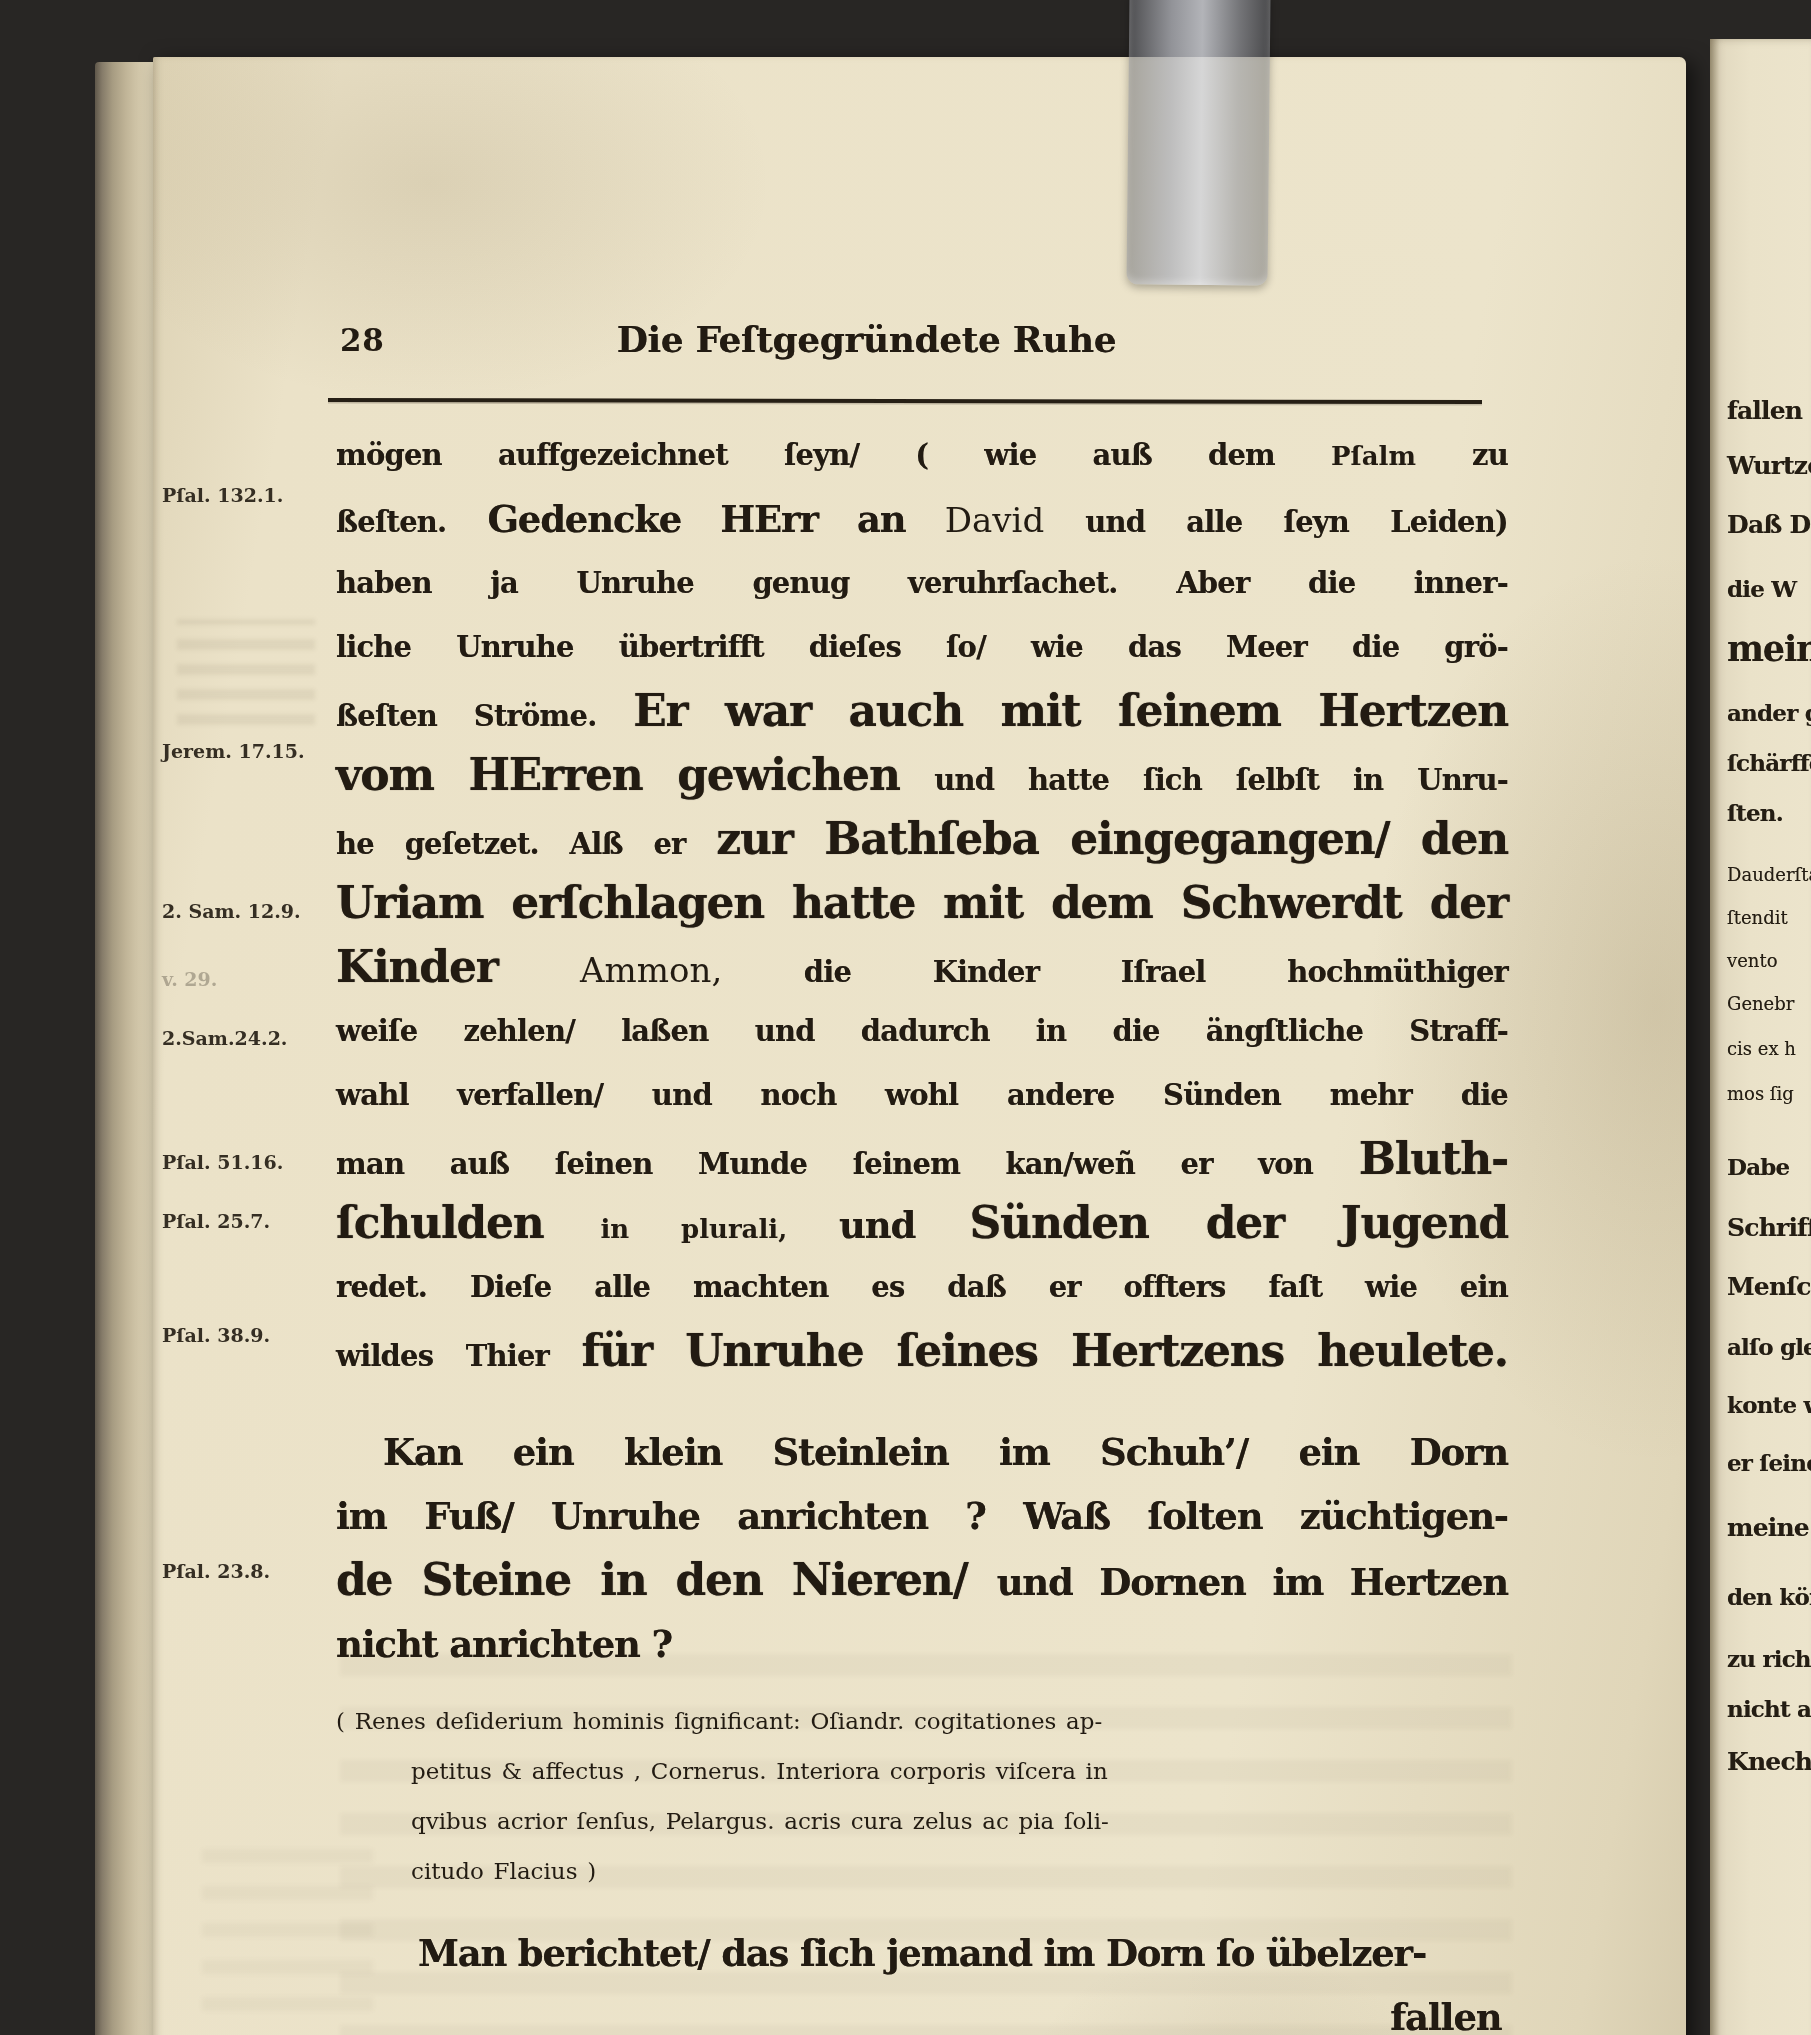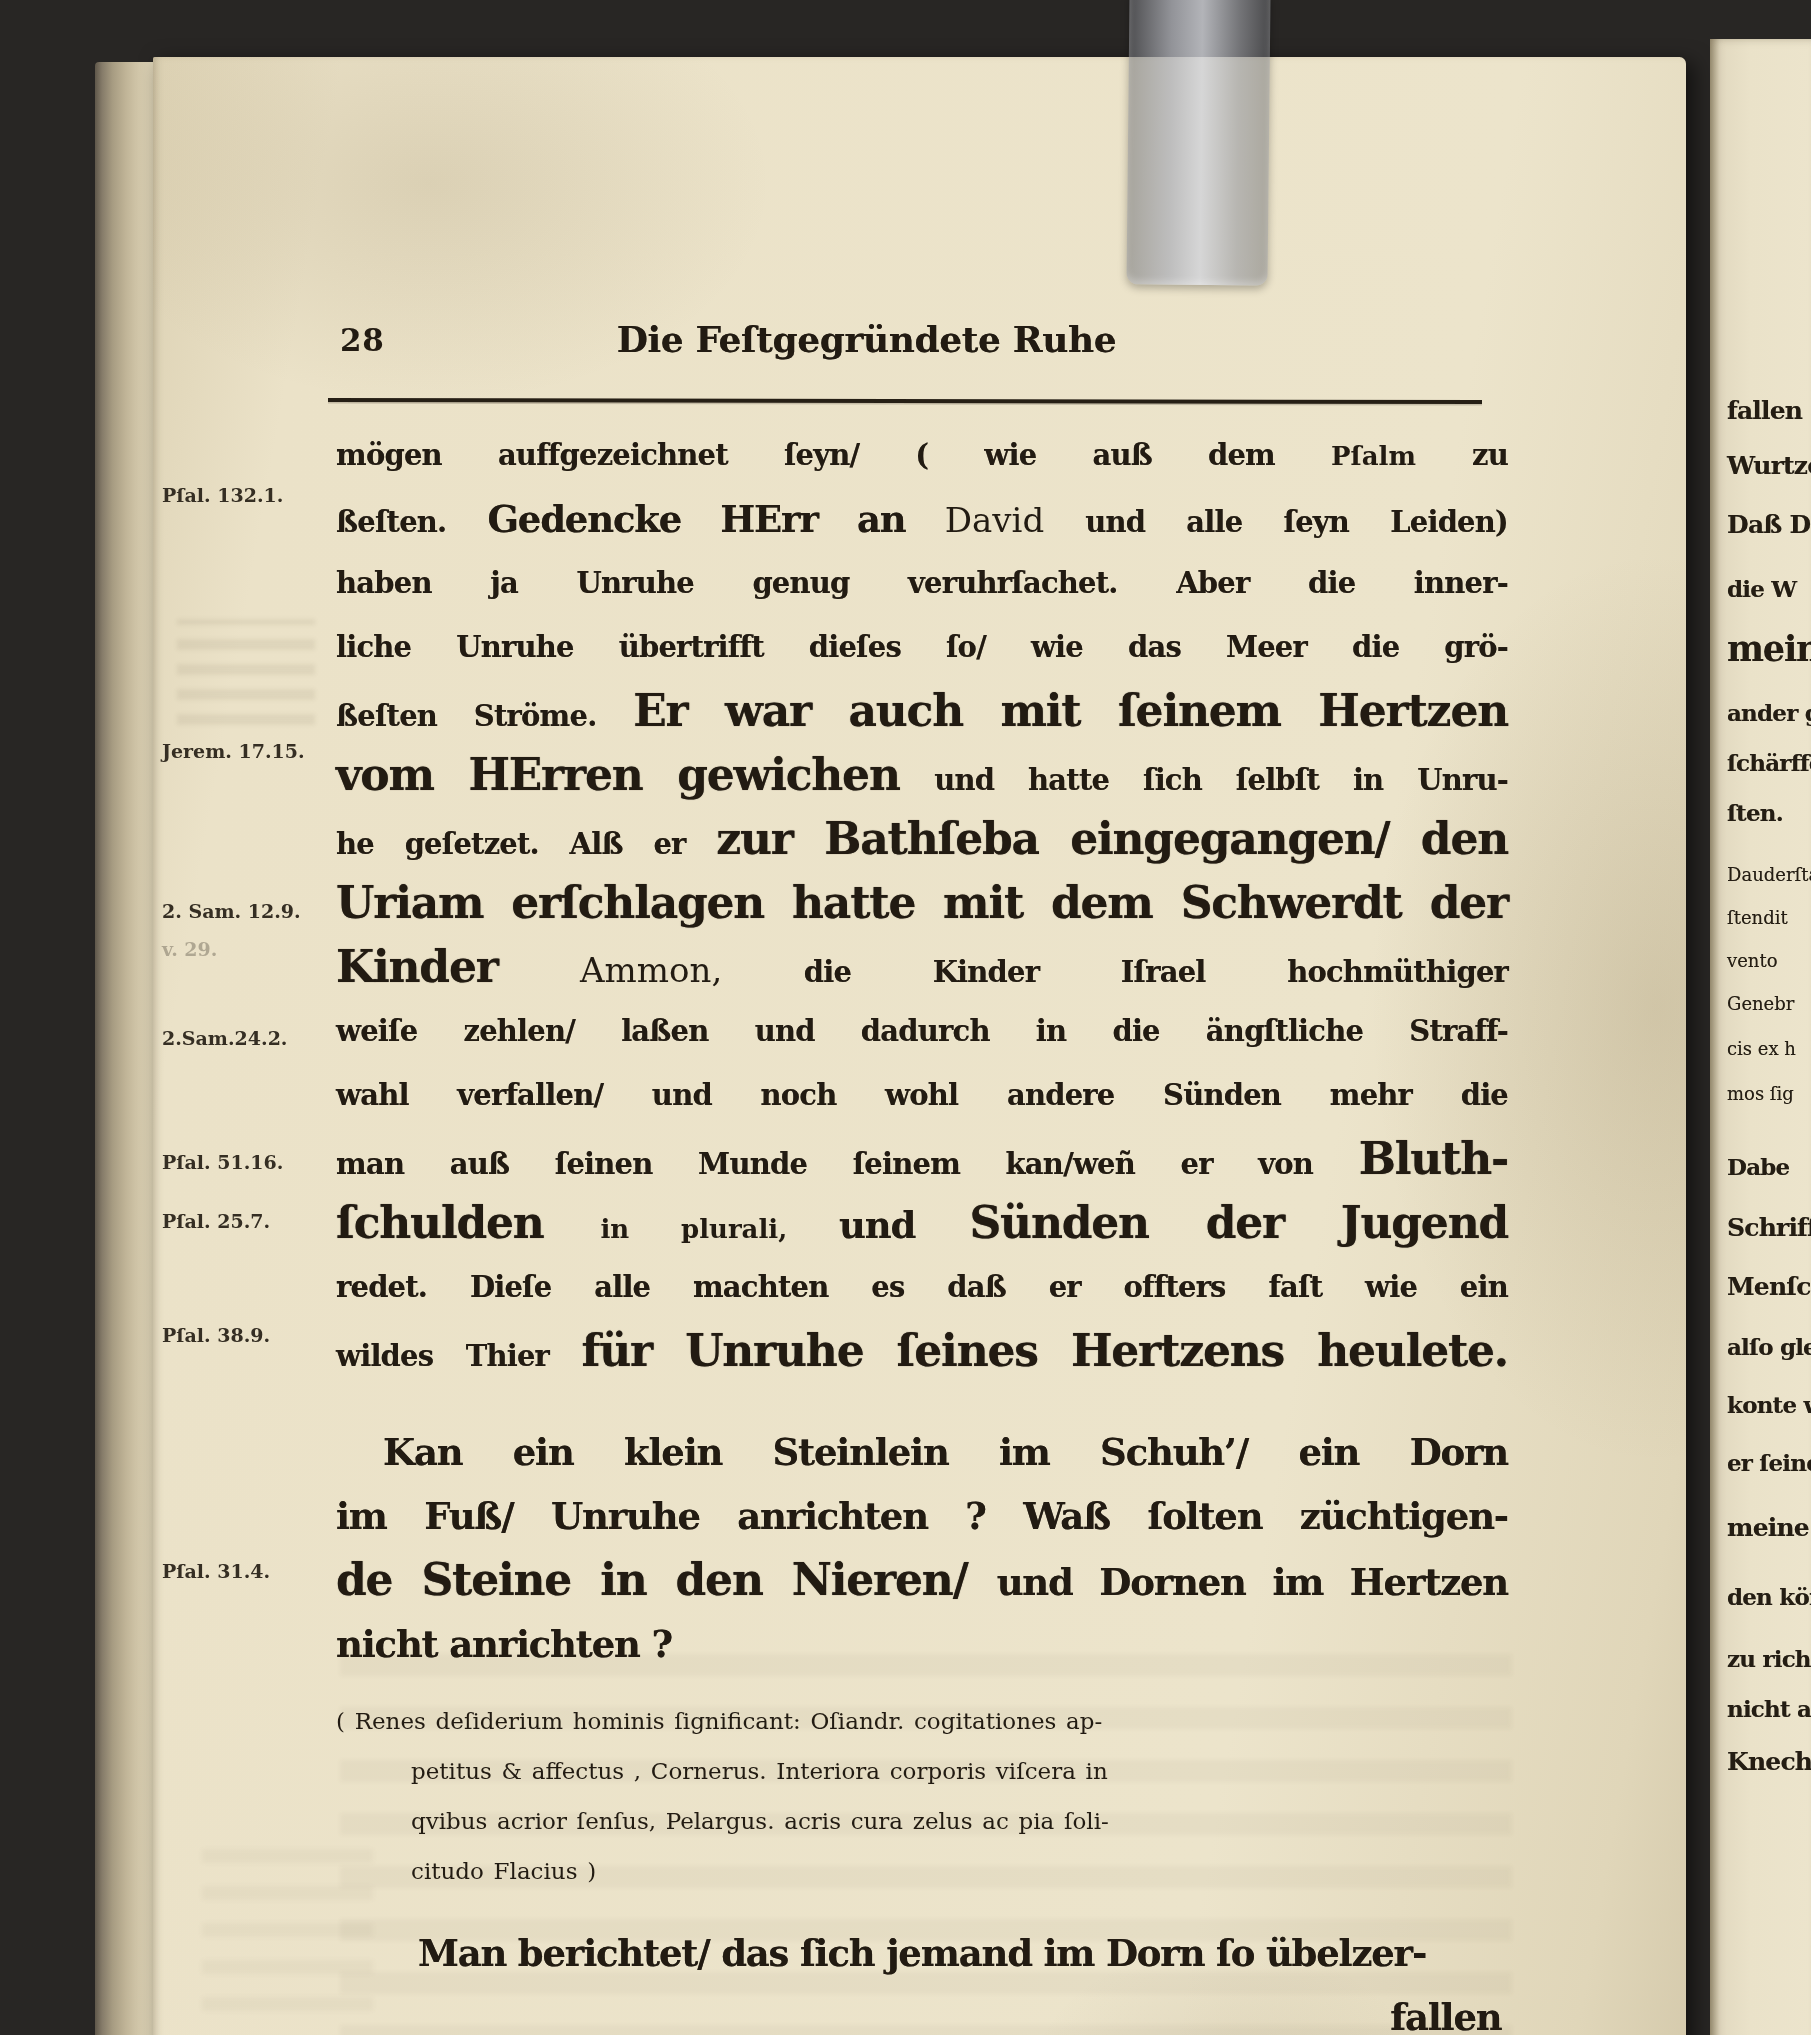--- a/index.html
+++ b/index.html
@@ -93,26 +93,26 @@
     <div class="bleed b3"></div>
 
     <div class="pageno">28</div>
     <div class="title">Die Feſtgegründete Ruhe</div>
     <div class="rule"></div>
 
     <div class="margin-notes">
         <div class="mnote" style="top: 427px;">Pſal. 132.1.</div>
         <div class="mnote" style="top: 683px;">Jerem. 17.15.</div>
         <div class="mnote" style="top: 843px;">2. Sam. 12.9.</div>
-        <div class="mnote ghost" style="top: 881px; text-align: center;">v. 29.</div>
+        <div class="mnote ghost" style="top: 911px; text-align: center;">v. 29.</div>
         <div class="mnote" style="top: 970px;">2.Sam.24.2.</div>
         <div class="mnote" style="top: 1094px;">Pſal. 51.16.</div>
         <div class="mnote" style="top: 1153px;">Pſal. 25.7.</div>
         <div class="mnote" style="top: 1267px;">Pſal. 38.9.</div>
-        <div class="mnote" style="top: 1503px;">Pſal. 31.4.</div>
+        <div class="mnote" style="top: 1503px;">Pſal. 23.8.</div>
       </div>
     <div class="body">
         <div class="para p1">
           <div class="line"><span class="t">mögen auffgezeichnet ſeyn/  ( wie auß dem </span><span class="lat">Pſalm</span><span class="t"> zu</span></div>
           <div class="line"><span class="t">ßeſten.   </span><span class="mid">Gedencke HErr an </span><span class="latmid">David</span><span class="t"> und alle ſeyn Leiden)</span></div>
           <div class="line"><span class="t">haben ja Unruhe genug veruhrſachet.   Aber die inner-</span></div>
           <div class="line"><span class="t">liche Unruhe übertrifft dieſes ſo/ wie das Meer die grö-</span></div>
           <div class="line"><span class="t">ßeſten Ströme.   </span><span class="big">Er war auch mit ſeinem Hertzen</span></div>
           <div class="line"><span class="big">vom HErren gewichen </span><span class="t">und hatte ſich ſelbſt in Unru-</span></div>
           <div class="line"><span class="t">he geſetzet.  Alß er </span><span class="big">zur Bathſeba eingegangen/ den</span></div>

